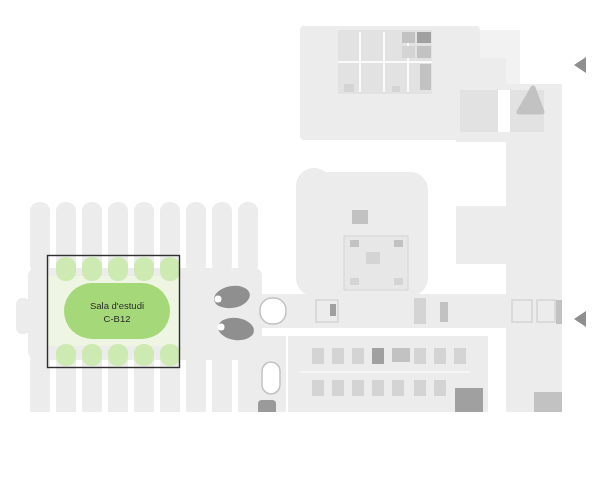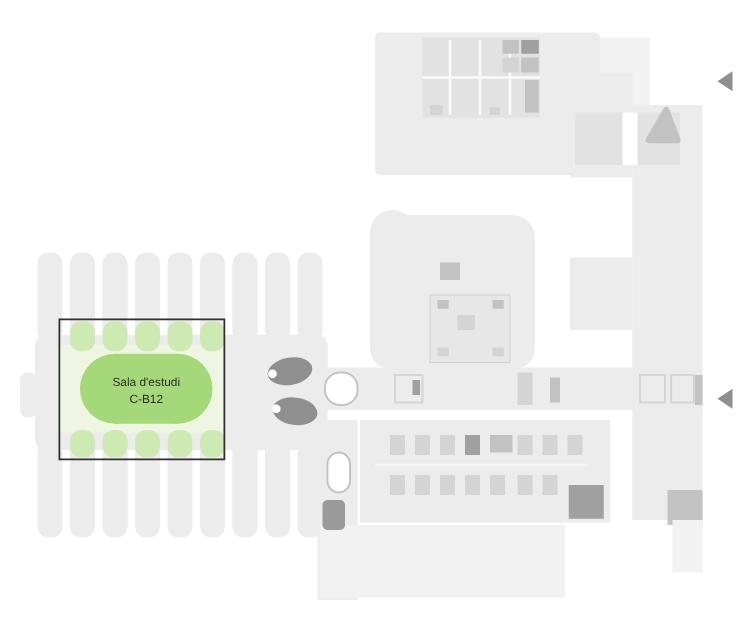--- a/index.html
+++ b/index.html
@@ -3,21 +3,21 @@
 <meta charset="utf-8">
 <style>
   html, body { margin: 0; padding: 0; }
   body {
     background: var(--background, #ffffff);
     font-family: "Liberation Sans", "DejaVu Sans", sans-serif;
   }
   .stage {
     position: relative;
     width: 600px;
-    height: 494px;
+    height: 412px;
     background: var(--background, #ffffff);
     overflow: hidden;
   }
   svg { display: block; }
 
   
   .f-floor        { fill: var(--floor); }
   .f-floor-light  { fill: var(--floor-light); }
   .f-floor-mid    { fill: var(--floor-mid); }
   .f-detail-light { fill: var(--detail-light); }

